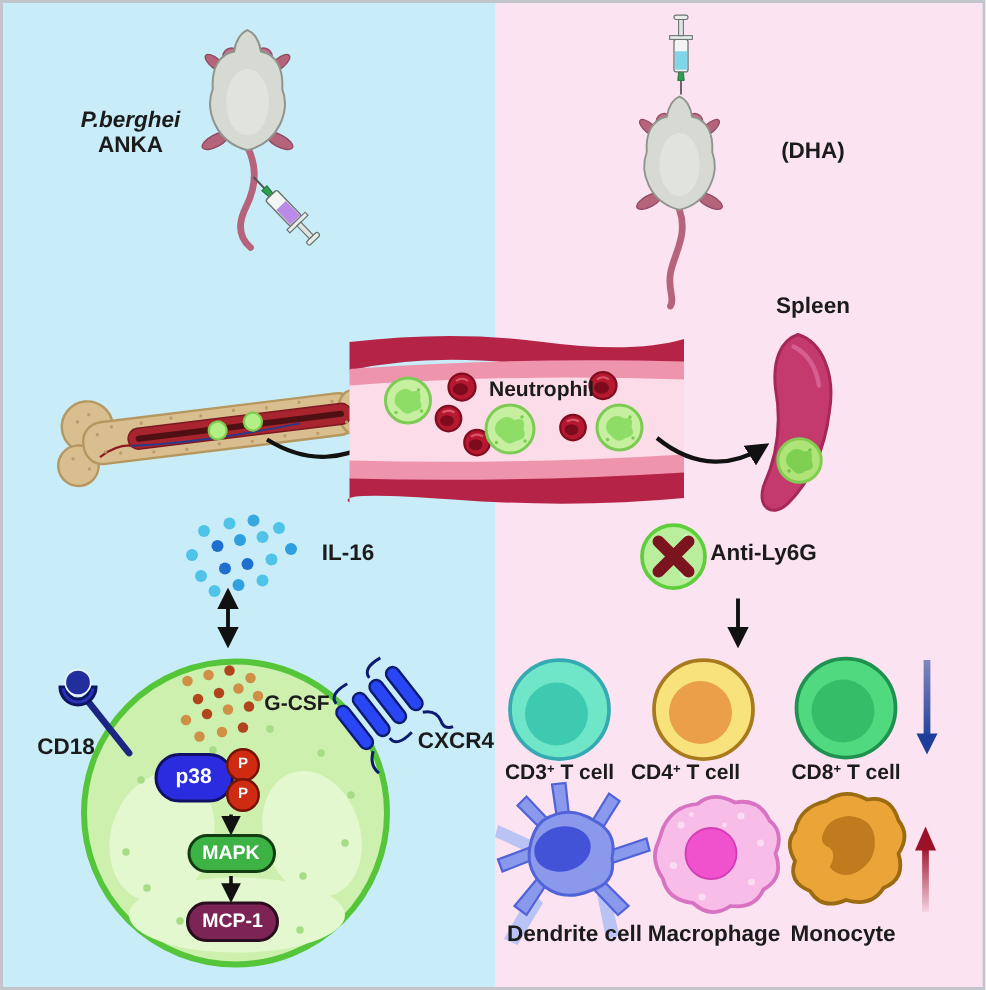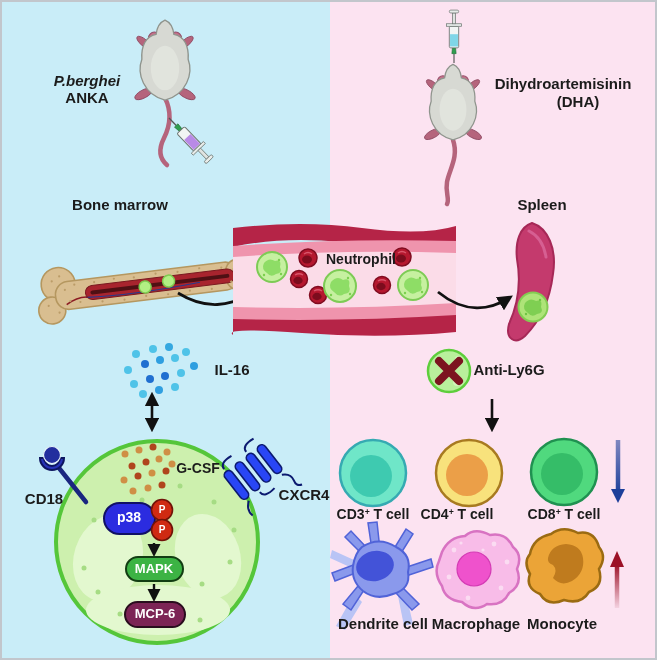--- a/index.html
+++ b/index.html
@@ -346,39 +346,37 @@
       <line x1="615" y1="606" x2="615" y2="564" stroke="url(#redfade)" stroke-width="4.5"></line>
       <polygon points="608,565 622,565 615,549" fill="#9c1127"></polygon>
     </g>
   </svg>
 
   <div class="lbl" style="left:85px;top:79px">
     <span class="it">P.berghei</span>
   </div>
   <div class="lbl" style="left:85px;top:96px">ANKA</div>
 
-  <div class="lbl" style="left:561px;top:82px">Dihydroartemisinin</div>
-  <div class="lbl" style="left:576px;top:100px">(DHA)</div>
-
-  <div class="lbl" style="left:118px;top:203px">Bone marrow</div>
+  <div class="lbl" style="left:540px;top:100px">(DHA)</div>
+
   <div class="lbl" style="left:540px;top:203px">Spleen</div>
   <div class="lbl fs14" style="left:359px;top:258px">Neutrophil</div>
 
   <div class="lbl" style="left:230px;top:368px">IL-16</div>
   <div class="lbl" style="left:507px;top:368px">Anti-Ly6G</div>
 
   <div class="lbl" style="left:42px;top:497px">CD18</div>
   <div class="lbl fs14" style="left:196px;top:467px">G-CSF</div>
   <div class="lbl" style="left:302px;top:493px">CXCR4</div>
 
   <div class="lbl white fs14" style="left:127px;top:516px">p38</div>
   <div class="lbl white fs10" style="left:160px;top:508px">P</div>
   <div class="lbl white fs10" style="left:160px;top:528px">P</div>
   <div class="lbl white fs13" style="left:152px;top:567px">MAPK</div>
-  <div class="lbl white fs13" style="left:153px;top:612px">MCP-6</div>
+  <div class="lbl white fs13" style="left:153px;top:612px">MCP-1</div>
 
   <div class="lbl fs14" style="left:371px;top:513px">
     <span>CD3</span><span class="sup">+</span><span> T cell</span>
   </div>
   <div class="lbl fs14" style="left:455px;top:513px">
     <span>CD4</span><span class="sup">+</span><span> T cell</span>
   </div>
   <div class="lbl fs14" style="left:562px;top:513px">
     <span>CD8</span><span class="sup">+</span><span> T cell</span>
   </div>

